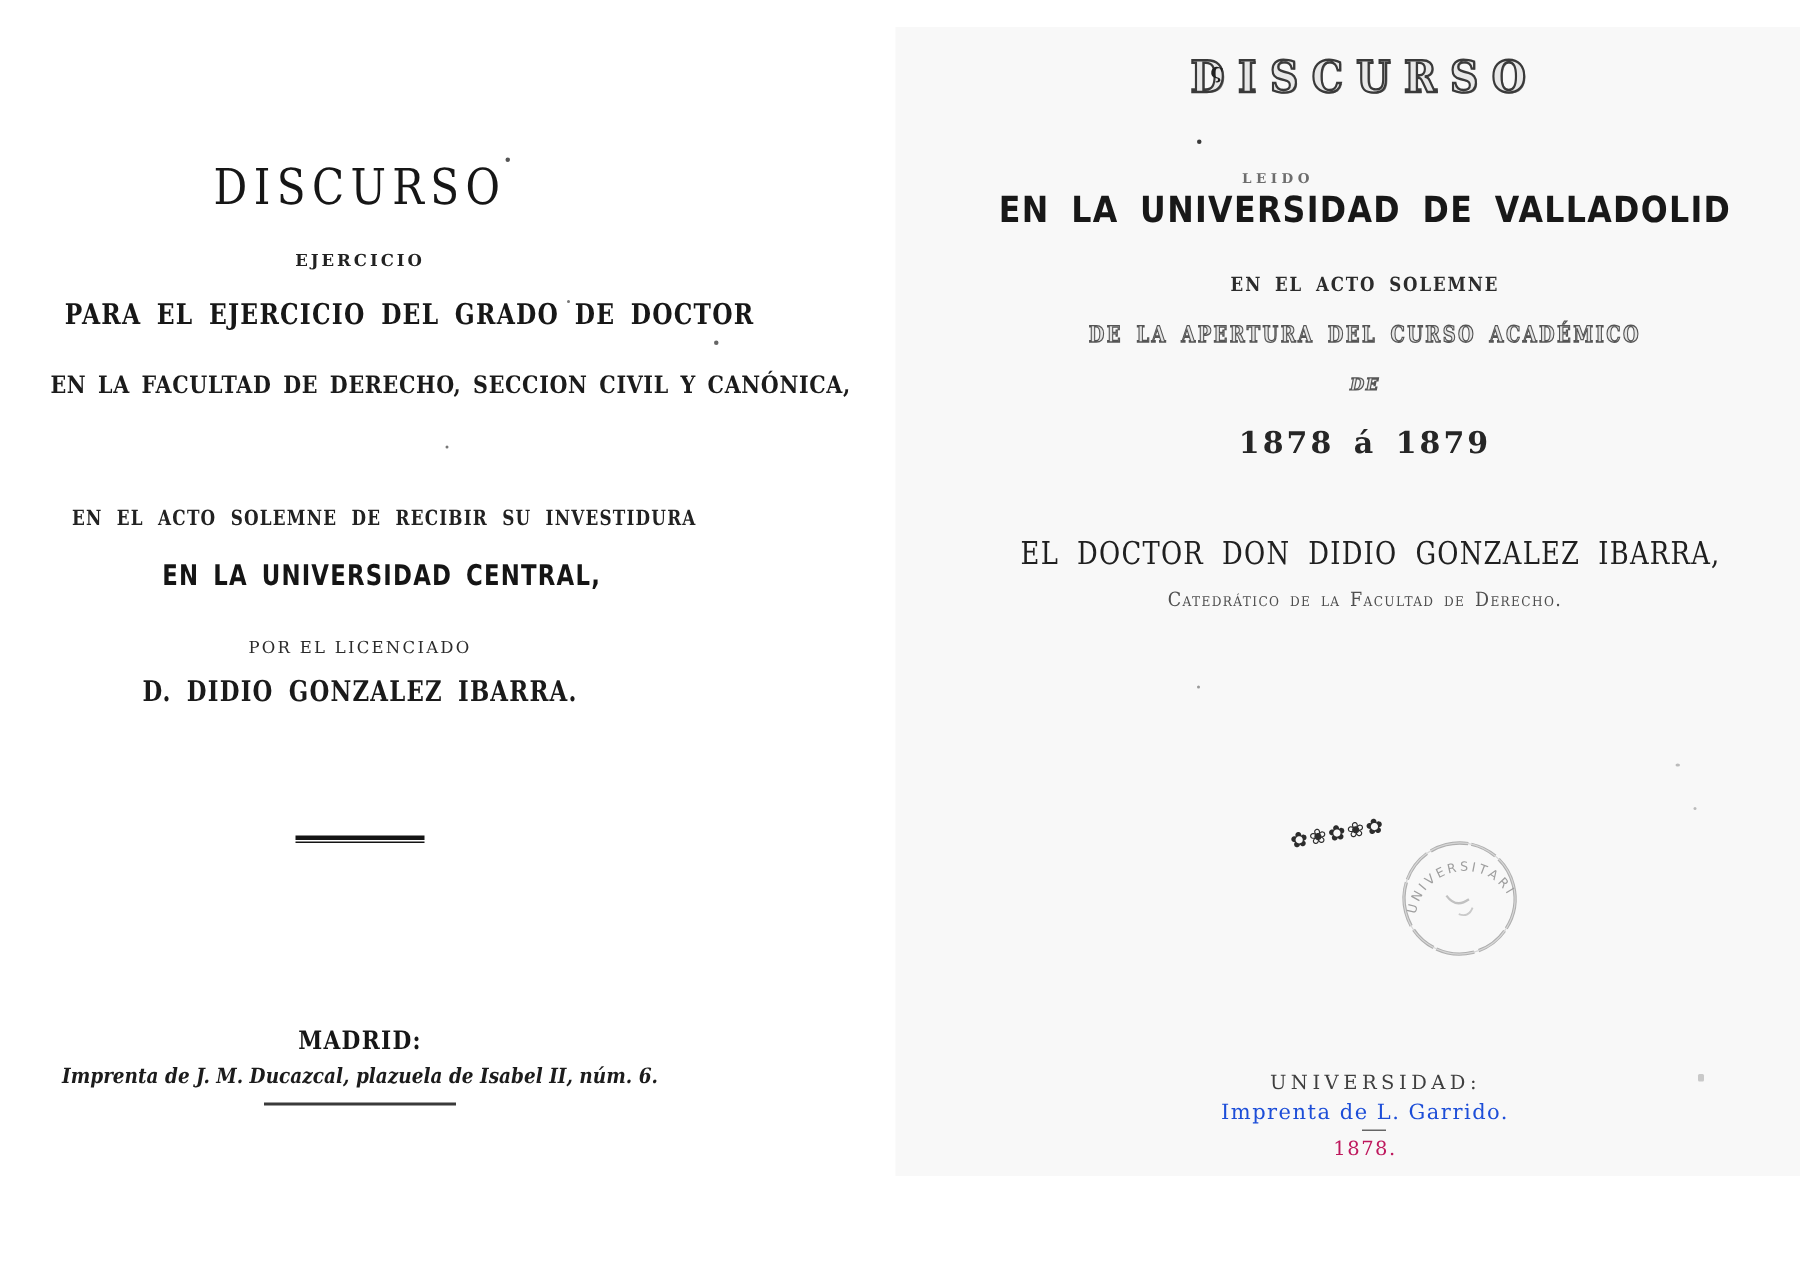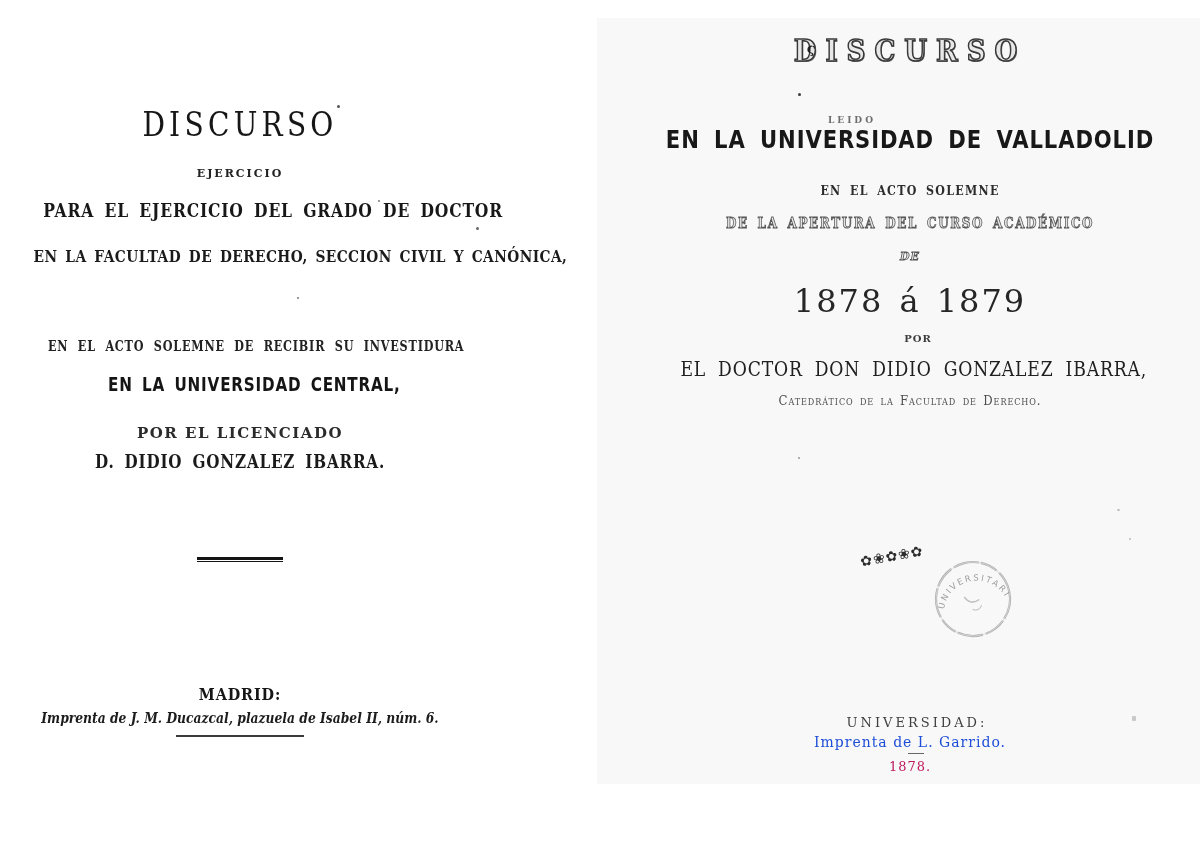--- a/index.html
+++ b/index.html
@@ -29,21 +29,21 @@
   .lp-grado{top:201px;font-size:19px;font-weight:bold;letter-spacing:1px;word-spacing:5px;
             transform:scaleX(.82);color:#171717;}
   .lp-facultad{top:249px;font-size:16px;font-weight:bold;letter-spacing:.5px;word-spacing:3px;
             transform:scaleX(.86);color:#1b1b1b;}
   .lp-leido{top:291px;font-size:12px;font-weight:bold;color:#2a2a2a;}
   .lp-acto{top:339px;font-size:14px;font-weight:bold;letter-spacing:1px;word-spacing:6px;
             transform:scaleX(.8);color:#222;}
   .lp-central{top:375px;font-size:19px;font-weight:bold;letter-spacing:1px;word-spacing:4px;
             font-family:"DejaVu Sans","Liberation Sans",sans-serif;
             transform:scaleX(.8) translateX(18px);color:#151515;}
-  .lp-licenciado{top:426px;font-size:15px;font-weight:bold;letter-spacing:1.5px;color:#2b2b2b;}
+  .lp-licenciado{top:426px;font-size:11px;font-weight:normal;letter-spacing:1.5px;color:#2b2b2b;}
   .lp-autor{top:452px;font-size:19px;font-weight:bold;letter-spacing:1px;word-spacing:5px;
             transform:scaleX(.8);color:#1a1a1a;}
   .lp-rule-double{top:557px;width:86px;margin:0 auto;height:1px;
             border-top:3px solid #141414;border-bottom:1px solid #141414;}
   .lp-madrid{top:686px;font-size:17px;font-weight:bold;letter-spacing:1px;
             transform:scaleX(.85);color:#161616;}
   .lp-imprenta{top:711px;font-size:14px;font-style:italic;font-weight:600;
             transform:scaleX(.88);color:#1c1c1c;}
   .lp-rule-thin{top:735px;width:128px;margin:0 auto;height:0;border-top:2px solid #3a3a3a;}
   .lp-year{top:747px;font-size:15px;font-weight:bold;letter-spacing:1px;color:#1a1a1a;}
@@ -58,21 +58,21 @@
   .rp-universidad{top:128px;font-size:24px;font-weight:bold;letter-spacing:1px;word-spacing:7px;
             font-family:"DejaVu Sans","Liberation Sans",sans-serif;
             transform:scaleX(.88);color:#181818;}
   .rp-acto{top:184px;font-size:13px;font-weight:bold;letter-spacing:1.5px;word-spacing:4px;
             transform:scaleX(.85);color:#2c2c2c;}
   .rp-apertura{top:216px;font-size:15px;font-weight:bold;letter-spacing:2px;word-spacing:4px;
             transform:scaleX(.8);
             color:#e5e5e5;-webkit-text-stroke:.9px #555;}
   .rp-de{top:251px;font-size:11px;font-weight:bold;letter-spacing:1px;
             color:#e5e5e5;font-style:italic;-webkit-text-stroke:.8px #555;}
-  .rp-years{top:285px;font-size:32px;font-weight:normal;letter-spacing:2px;word-spacing:4px;color:#262626;}
+  .rp-years{top:285px;font-size:20px;font-weight:bold;letter-spacing:2px;word-spacing:4px;color:#262626;}
   .rp-por{top:334px;font-size:10px;font-weight:bold;letter-spacing:1px;color:#3c3c3c;
             transform:translateX(8px);}
   .rp-autor{top:359px;font-size:21px;letter-spacing:1px;word-spacing:7px;font-weight:500;
             transform:scaleX(.82);color:#202020;}
   .rp-cated{top:394px;font-size:13px;font-variant:small-caps;letter-spacing:1px;word-spacing:2px;
             color:#4e4e4e;transform:scaleX(.9);}
   .rp-valladolid{top:716px;font-size:13px;letter-spacing:3px;color:#3f3f3f;
             transform:translateX(7px);font-weight:500;}
   .rp-garrido{top:735px;font-size:14px;letter-spacing:1px;color:#1d4ed8;}
   .rp-dash{top:753px;width:16px;margin:0 auto;height:0;border-top:1.5px solid #666;
@@ -122,21 +122,20 @@
 
   <section class="page page-right">
     <div class="col col-right">
       <div class="ln rp-title">DISCURSO</div>
       <div class="ln rp-leido">LEIDO</div>
       <div class="ln rp-universidad">EN LA UNIVERSIDAD DE VALLADOLID</div>
       <div class="ln rp-acto">EN EL ACTO SOLEMNE</div>
       <div class="ln rp-apertura">DE LA APERTURA DEL CURSO ACADÉMICO</div>
       <div class="ln rp-de">DE</div>
       <div class="ln rp-years">1878 á 1879</div>
-      <div class="ln rp-por">POR</div>
       <div class="ln rp-autor">EL DOCTOR DON DIDIO GONZALEZ IBARRA,</div>
       <div class="ln rp-cated">Catedrático de la Facultad de Derecho.</div>
       <div class="ln rp-valladolid">UNIVERSIDAD:</div>
       <div class="ln rp-garrido">Imprenta de L. Garrido.</div>
       <div class="ln rp-dash"></div>
       <div class="ln rp-year">1878.</div>
     </div>
   </section>
 
   <div class="sprig">✿❀✿❀✿</div>

